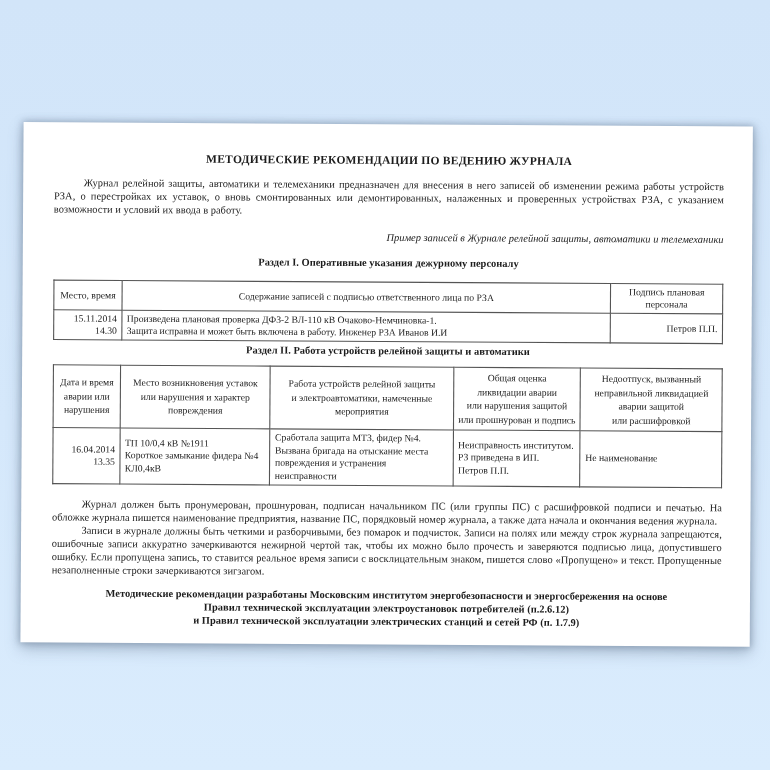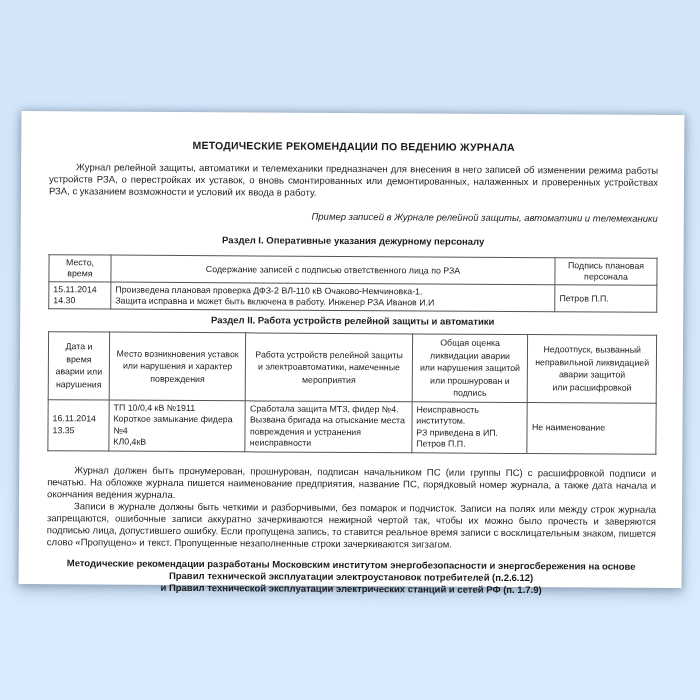--- a/index.html
+++ b/index.html
@@ -1,19 +1,19 @@
 <!DOCTYPE html>
 <html><head>
 <meta charset="utf-8">
 <style>
   html,body{margin:0;padding:0;width:700px;height:700px;overflow:hidden;}
   .stage{
     position:relative;width:700px;height:700px;
     background:linear-gradient(180deg,#d2e5f9 0%,#d5e8fb 55%,#daecfd 100%);
-    font-family:Liberation Sans, sans-serif;
+    font-family:Liberation Serif, serif;
   }
   .paper{
     position:absolute;left:20px;top:113px;width:663px;height:473px;
     background:#ffffff;
     transform:rotate(0.35deg);
     transform-origin:50% 50%;
     box-shadow:0 0 7px 1px rgba(104,124,148,0.55),0 6px 14px rgba(96,116,142,0.38);
     box-sizing:border-box;
     padding:0 26px 0 28px;
     color:#1c1c1c;
@@ -37,21 +37,21 @@
   }
   table.t2{margin-top:6px;line-height:11.5px;}
   .t th,.t td{
     border:1px solid #555;box-sizing:border-box;
     padding:2px 4px;vertical-align:middle;color:#1c1c1c;
   }
   .t th{font-weight:normal;text-align:center;white-space:pre-line;}
   .t1 th{height:26px;}
   .t2 th{height:57px;line-height:12.5px;}
   .t td{white-space:pre-line;text-align:left;}
-  .t td.ctr{text-align:left;}
+  .t td.ctr{text-align:right;}
   .t1 td{height:27px;}
   .t2 td{height:44px;}
   .rules{margin-top:13px;}
   .footer{
     margin:9px 0 0 0;font-size:9.5px;line-height:12px;font-weight:bold;text-align:center;
   }
 </style>
 </head>
 <body>
 
@@ -117,21 +117,21 @@
 или нарушения защитой
 или прошнурован и подпись</th>
           <th>Недоотпуск, вызванный
 неправильной ликвидацией
 аварии защитой
 или расшифровкой</th>
         </tr>
       </thead>
       <tbody>
         <tr>
-          <td class="ctr">16.11.2014
+          <td class="ctr">16.04.2014
 13.35</td>
           <td>ТП 10/0,4 кВ №1911
 Короткое замыкание фидера №4
 КЛ0,4кВ</td>
           <td>Сработала защита МТЗ, фидер №4.
 Вызвана бригада на отыскание места
 повреждения и устранения неисправности</td>
           <td>Неисправность  институтом.
 РЗ приведена в ИП.
 Петров П.П.</td>

